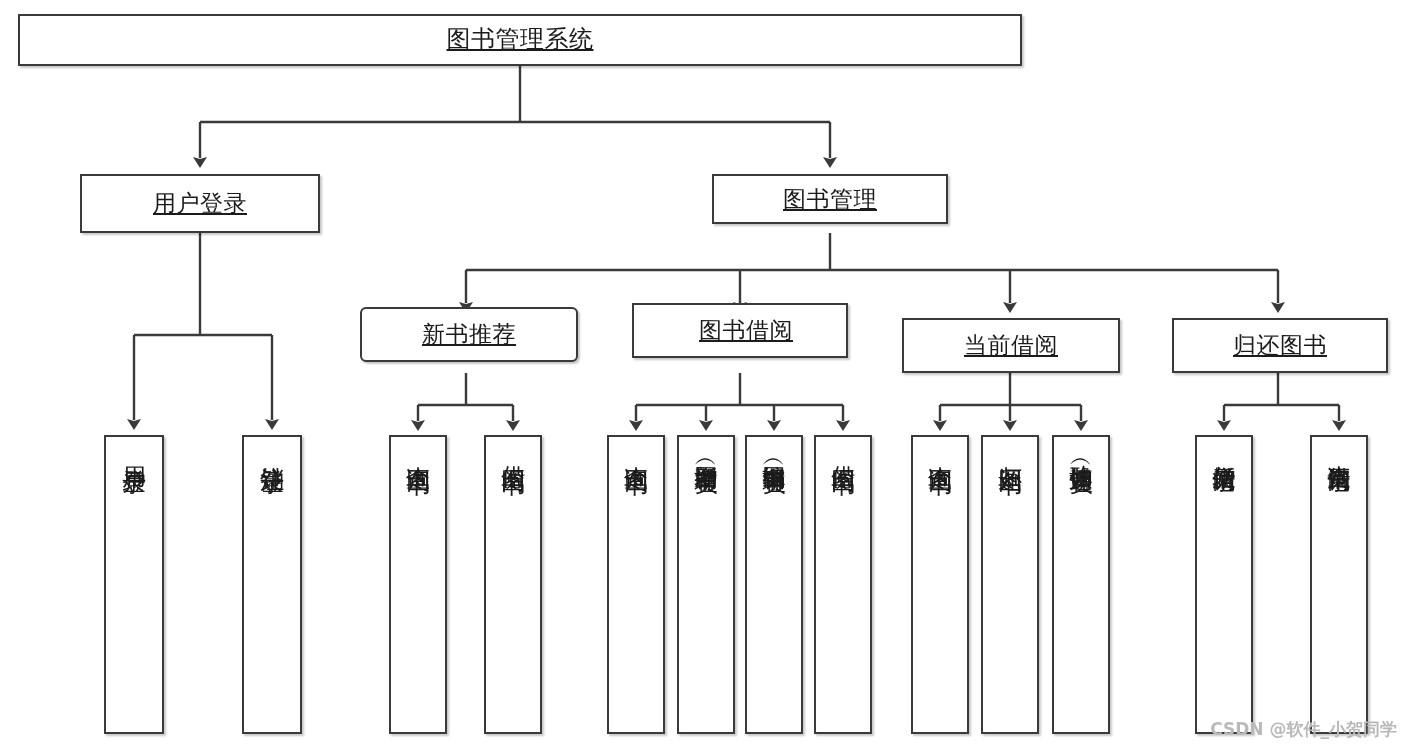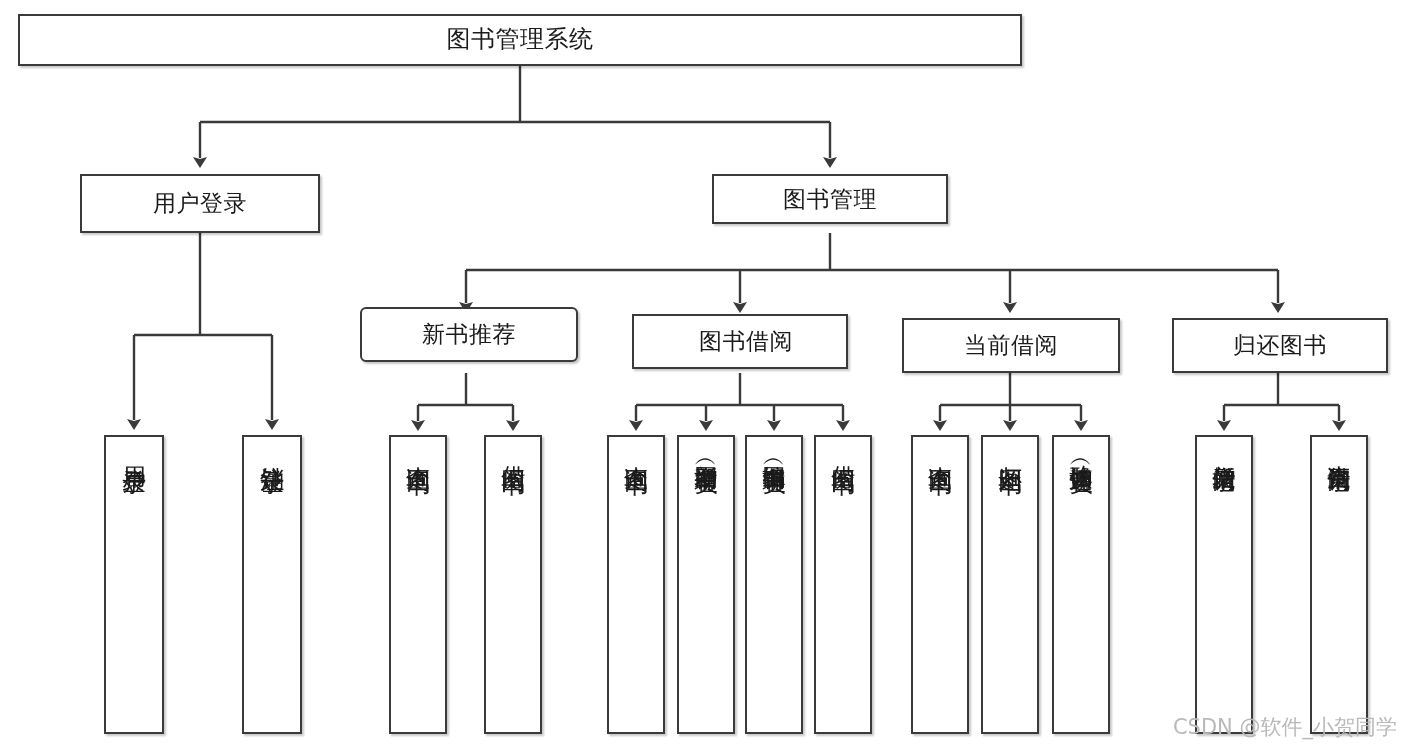--- a/index.html
+++ b/index.html
@@ -40,20 +40,21 @@
   .node .label {
     display: block;
     text-align: center;
     line-height: 1.05;
     white-space: nowrap;
   }
   
   .node.h .label {
     font-size: 23px;
     letter-spacing: 0.5px;
+    text-decoration: underline;
   }
   .node.h-root .label {
     font-size: 24px;
   }
   
   .node.v {
     align-items: flex-start;
     padding-top: 6px;
   }
   .node.v .label {
@@ -66,25 +67,26 @@
     margin-top: 4px;
   }
   .node.v.tall .label {
     font-size: 23px;
     letter-spacing: 1px;
   }
   .watermark {
     position: absolute;
     right: 8px;
     bottom: 6px;
-    font-size: 21px;
+    font-size: 17px;
     color: #b9b9b9;
     z-index: 5;
     white-space: nowrap;
     font-family: "DejaVu Sans", "Liberation Sans", sans-serif;
+    font-weight: bold;
   }
 </style>
 </head>
 <body>
 
 <div id="canvas">
 
   <svg class="edges" viewBox="0 0 1405 747">
     <defs>
       <marker id="arrow" markerWidth="12" markerHeight="14" refX="1" refY="7" orient="auto" markerUnits="userSpaceOnUse">
@@ -142,21 +144,21 @@
   <div class="node h" style="left:80px; top:174px; width:240px; height:59px;">
     <span class="label">用户登录</span>
   </div>
   <div class="node h" style="left:712px; top:174px; width:236px; height:50px;">
     <span class="label">图书管理</span>
   </div>
 
   <div class="node h" style="left:360px; top:307px; width:218px; height:55px;border-radius:6px;">
     <span class="label">新书推荐</span>
   </div>
-  <div class="node h" style="left:632px; top:314px; width:216px; height:55px;padding-left:12px;">
+  <div class="node h" style="left:632px; top:303px; width:216px; height:55px;padding-left:12px;">
     <span class="label">图书借阅</span>
   </div>
   <div class="node h" style="left:902px; top:318px; width:218px; height:55px;">
     <span class="label">当前借阅</span>
   </div>
   <div class="node h" style="left:1172px; top:318px; width:216px; height:55px;">
     <span class="label">归还图书</span>
   </div>
 
   <div class="node v" style="left:104px; top:435px; width:60px; height:299px;">

